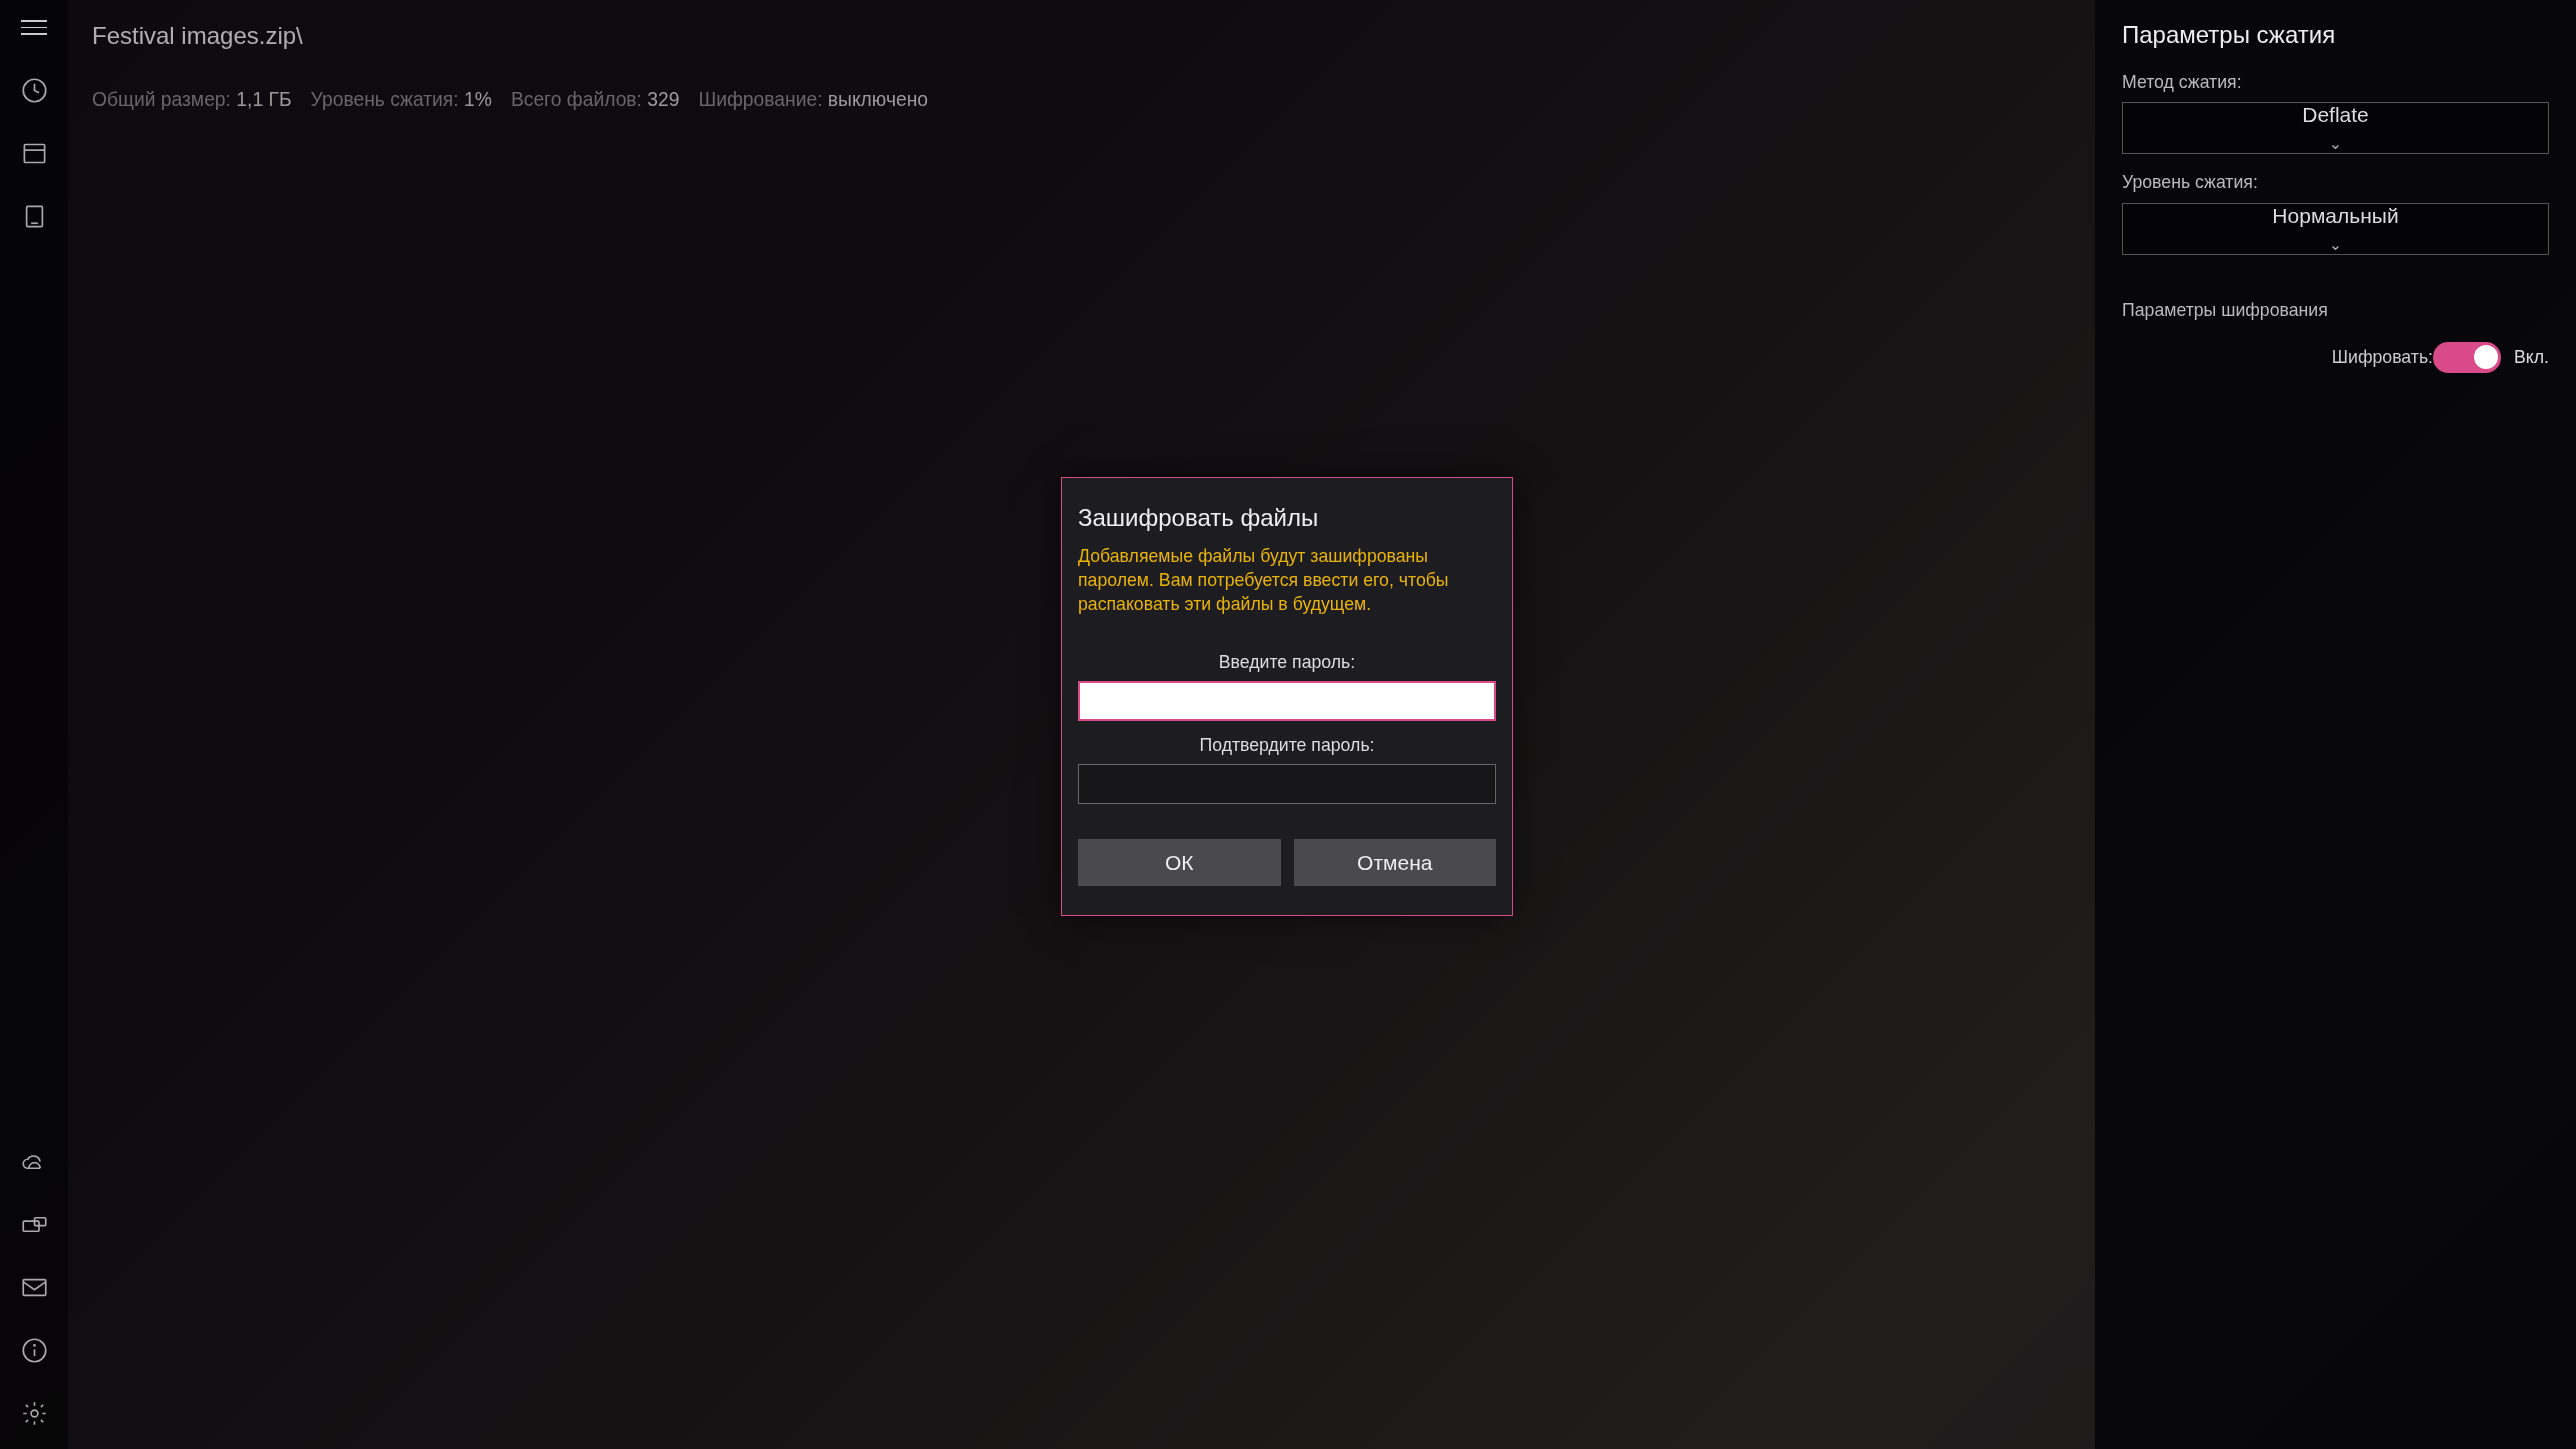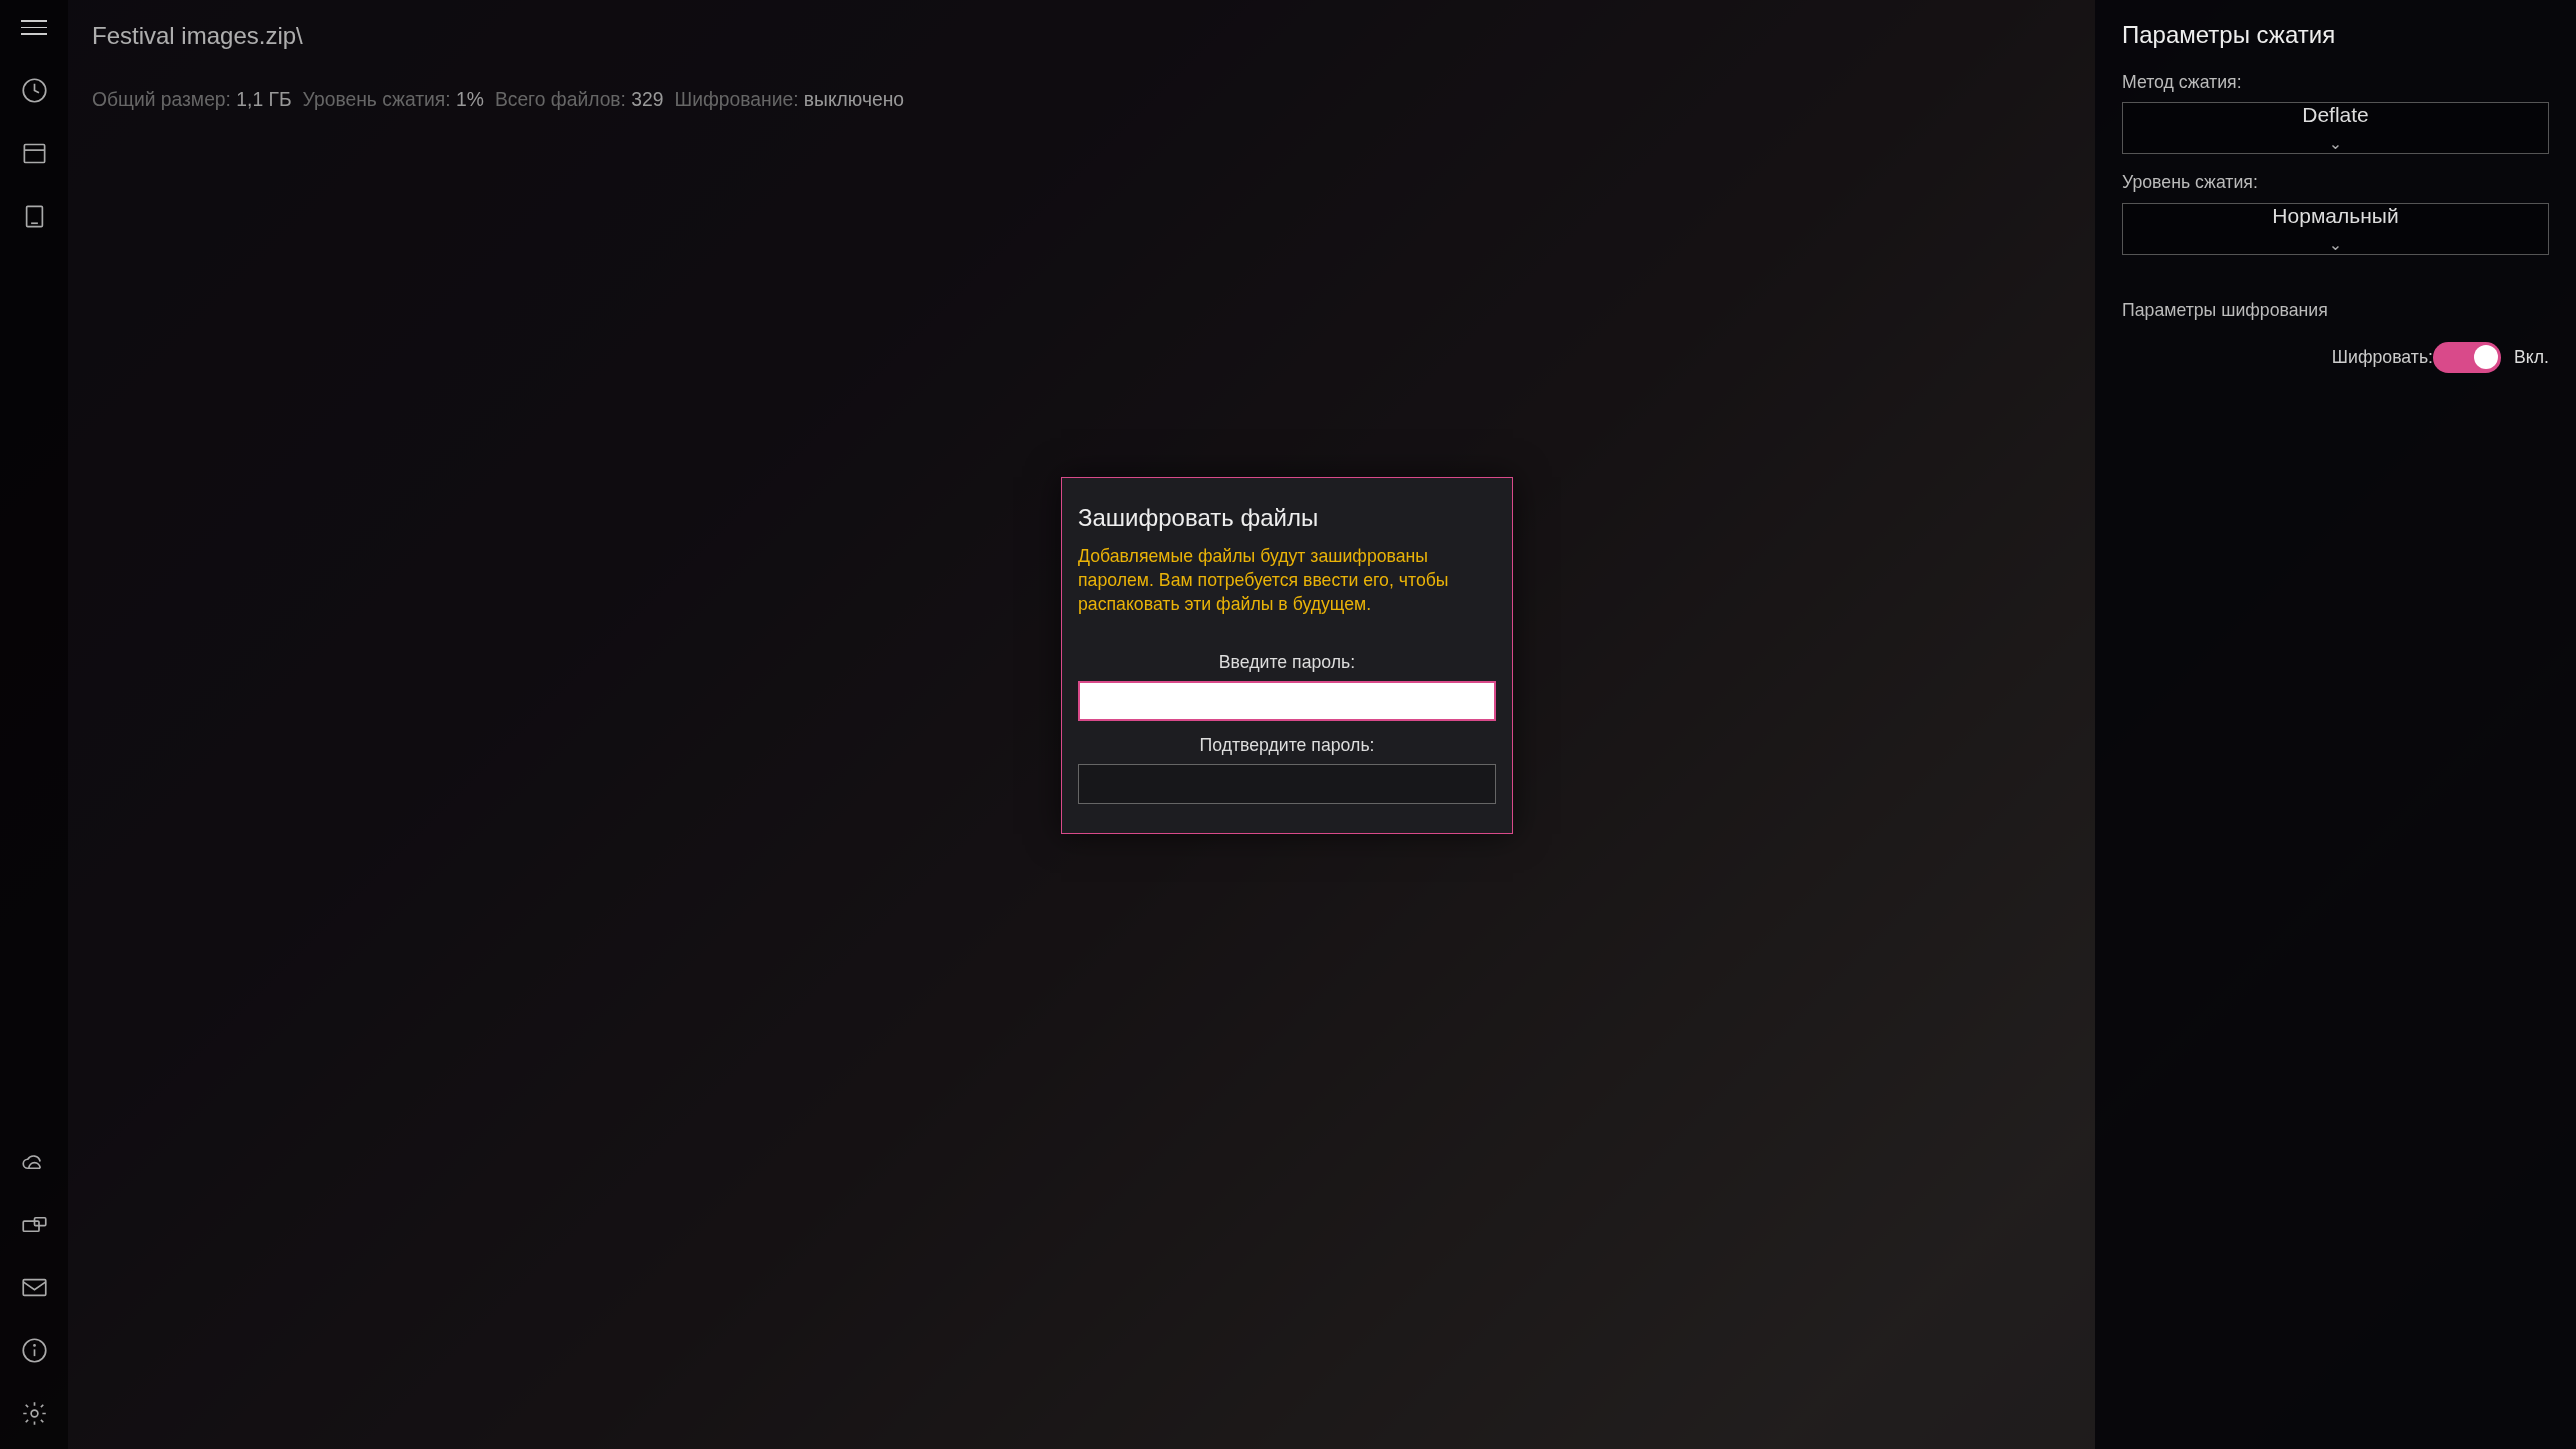--- a/index.html
+++ b/index.html
@@ -6,21 +6,21 @@
 html,body{width:2576px;height:1449px;overflow:hidden;background:#0a0a0a;color:#ccc;}
 .app{position:relative;width:100%;height:100%;background:linear-gradient(135deg,#1a0f15 0%,#2a1820 30%,#4a3530 50%,#6b5848 65%,#8a7866 80%,#6b5a5a 100%);}
 .dark-overlay{position:absolute;inset:0;background:rgba(10,10,14,0.82);}
 .sidebar{position:absolute;left:0;top:0;width:68px;height:100%;background:rgba(0,0,0,0.55);display:flex;flex-direction:column;align-items:center;padding-top:8px;z-index:5;}
 .hamburger{width:39px;height:39px;display:flex;flex-direction:column;justify-content:center;align-items:center;gap:4.8px;cursor:pointer;}
 .hamburger span{width:26px;height:1.6px;background:#ccc;}
 .side-icon{width:39px;height:39px;display:flex;align-items:center;justify-content:center;color:#aaa;margin-top:24px;cursor:pointer;font-size:27px;}
 .side-bottom{margin-top:auto;margin-bottom:16px;display:flex;flex-direction:column;align-items:center;gap:24px;}
 .header{position:absolute;left:68px;top:0;right:481px;height:71px;display:flex;align-items:center;padding:12px 24px;z-index:5;}
 .header-title{font-size:24px;font-weight:300;color:#e8e8e8;}
-.stats-bar{position:absolute;left:68px;top:81px;right:481px;height:37px;display:flex;align-items:center;gap:11px;padding:0 24px;font-size:19.3px;color:#a8a8a8;z-index:5;}
+.stats-bar{position:absolute;left:68px;top:81px;right:481px;height:37px;display:flex;align-items:center;gap:19px;padding:0 24px;font-size:19.3px;color:#a8a8a8;z-index:5;}
 .stats-bar .label{color:#888;}
 .stats-bar .val{color:#ccc;}
 .content{position:absolute;left:68px;top:129px;right:481px;bottom:64px;overflow:hidden;padding:0 17.7px;z-index:3;}
 .right-panel{position:absolute;right:0;top:0;width:481px;height:100%;background:rgba(6,6,10,0.9);padding:21px 27px;z-index:6;}
 .panel-title{font-size:24px;font-weight:300;color:#eee;margin-bottom:22.5px;}
 .panel-label{font-size:17.7px;color:#bbb;margin-top:17.7px;margin-bottom:9.7px;}
 .combo{width:100%;height:52px;border:0.8px solid #555;background:rgba(0,0,0,0.3);display:flex;align-items:center;justify-content:space-between;padding:0 14.5px;color:#ddd;font-size:21px;cursor:pointer;flex-direction:column;}
 .chevron{font-size:16px;color:#aaa;}
 .toggle-row{display:flex;align-items:center;justify-content:flex-end;margin-top:21px;}
 .toggle{width:68px;height:31px;border-radius:15.3px;background:#d94a8a;position:relative;cursor:pointer;}
@@ -145,17 +145,21 @@
 </div>
 
 <div class="modal-overlay">
   <div class="modal">
     <div class="modal-title">Зашифровать файлы</div>
     <div class="modal-desc">Добавляемые файлы будут зашифрованы паролем. Вам потребуется ввести его, чтобы распаковать эти файлы в будущем.</div>
     <div class="modal-field-label">Введите пароль:</div>
     <input class="modal-input" type="password" style="">
     <div class="modal-field-label">Подтвердите пароль:</div>
     <input class="modal-input secondary" type="password" style="">
+    <div class="modal-buttons">
+      <button class="modal-btn">ОК</button>
+      <button class="modal-btn">Отмена</button>
+    </div>
   </div>
 </div>
 
 </div>
 
 
 </body></html>

